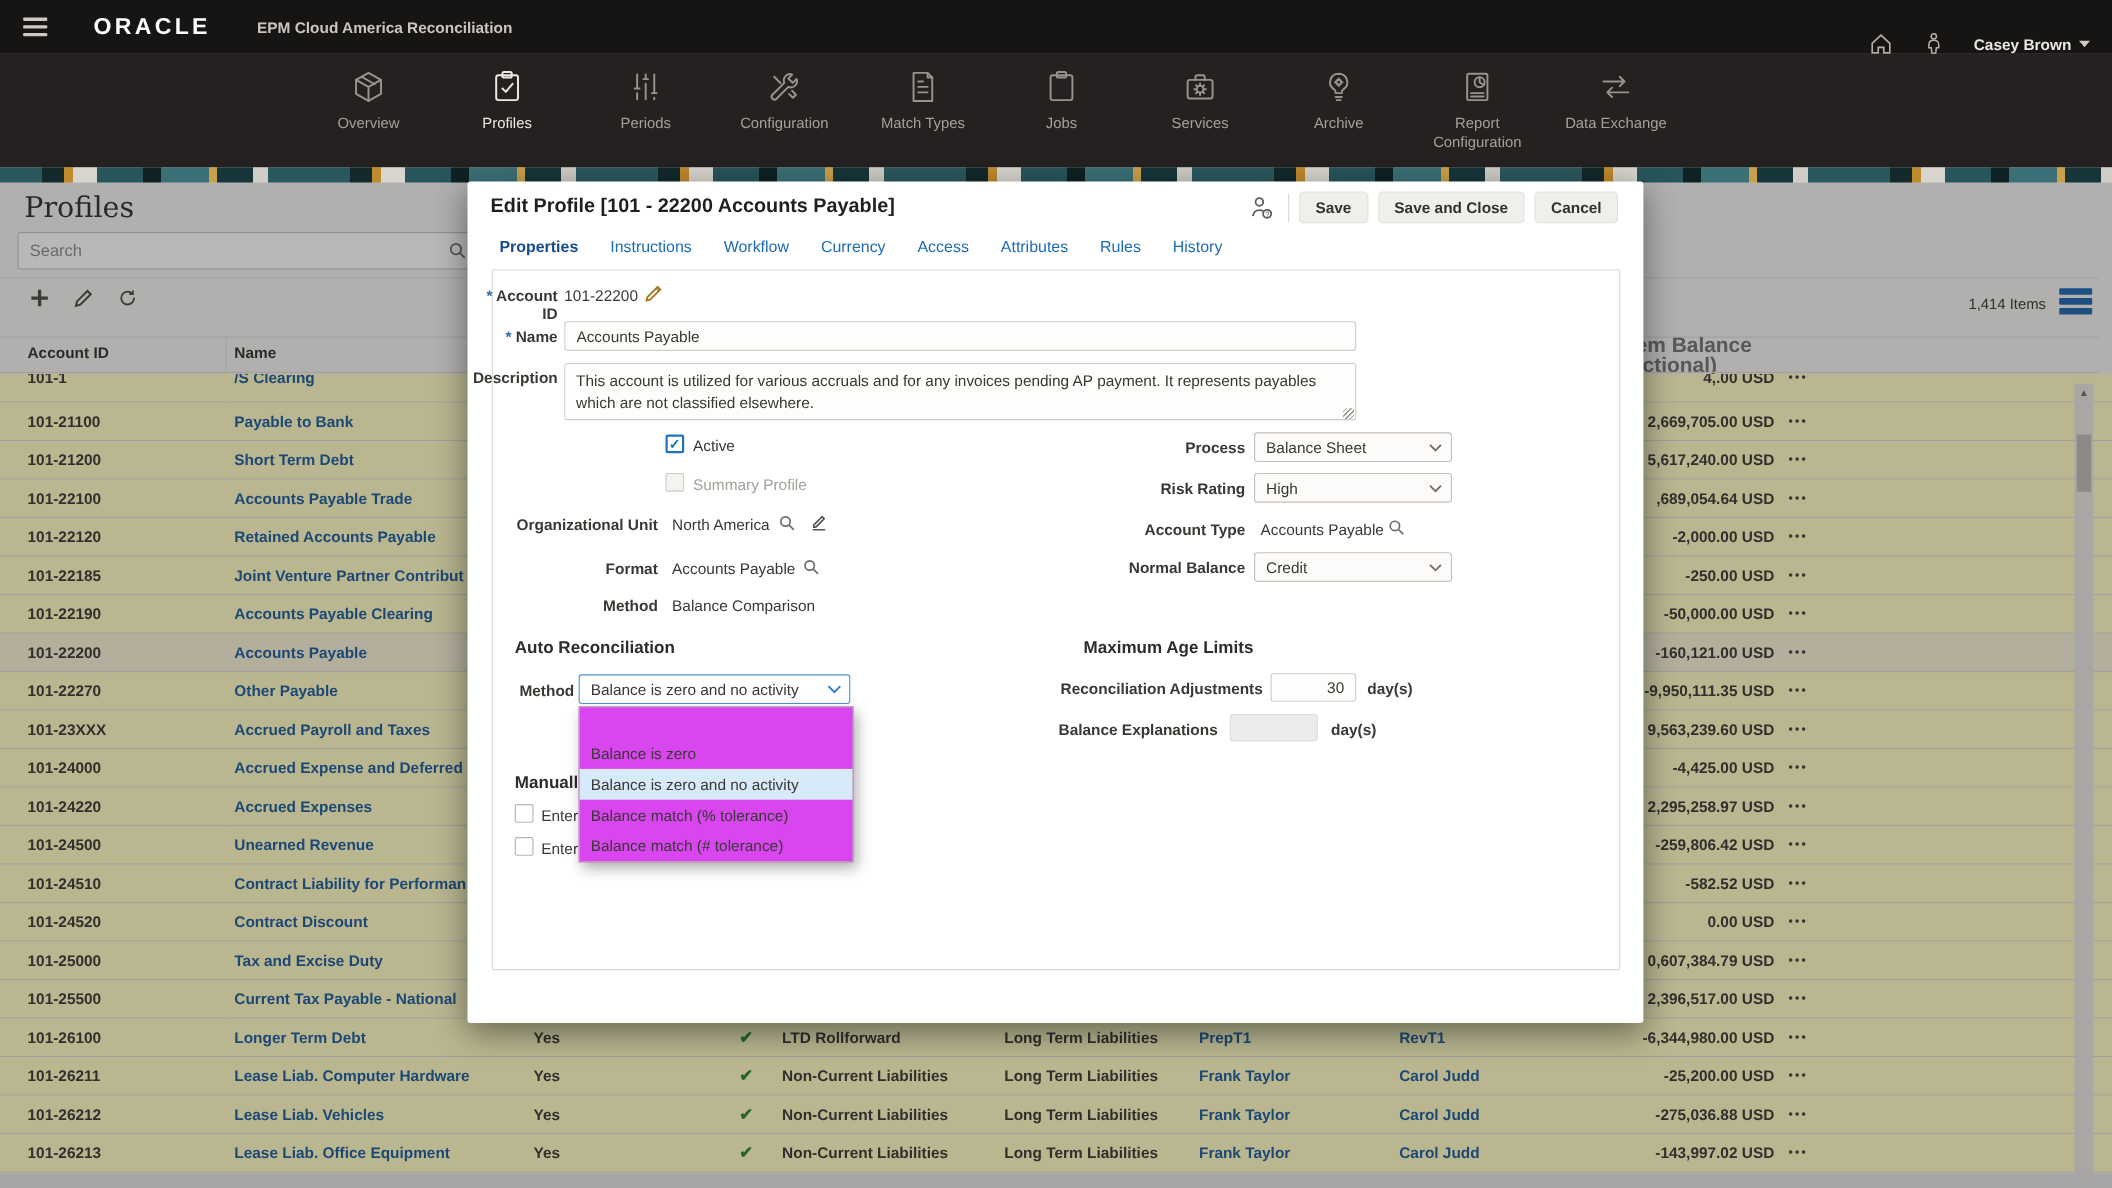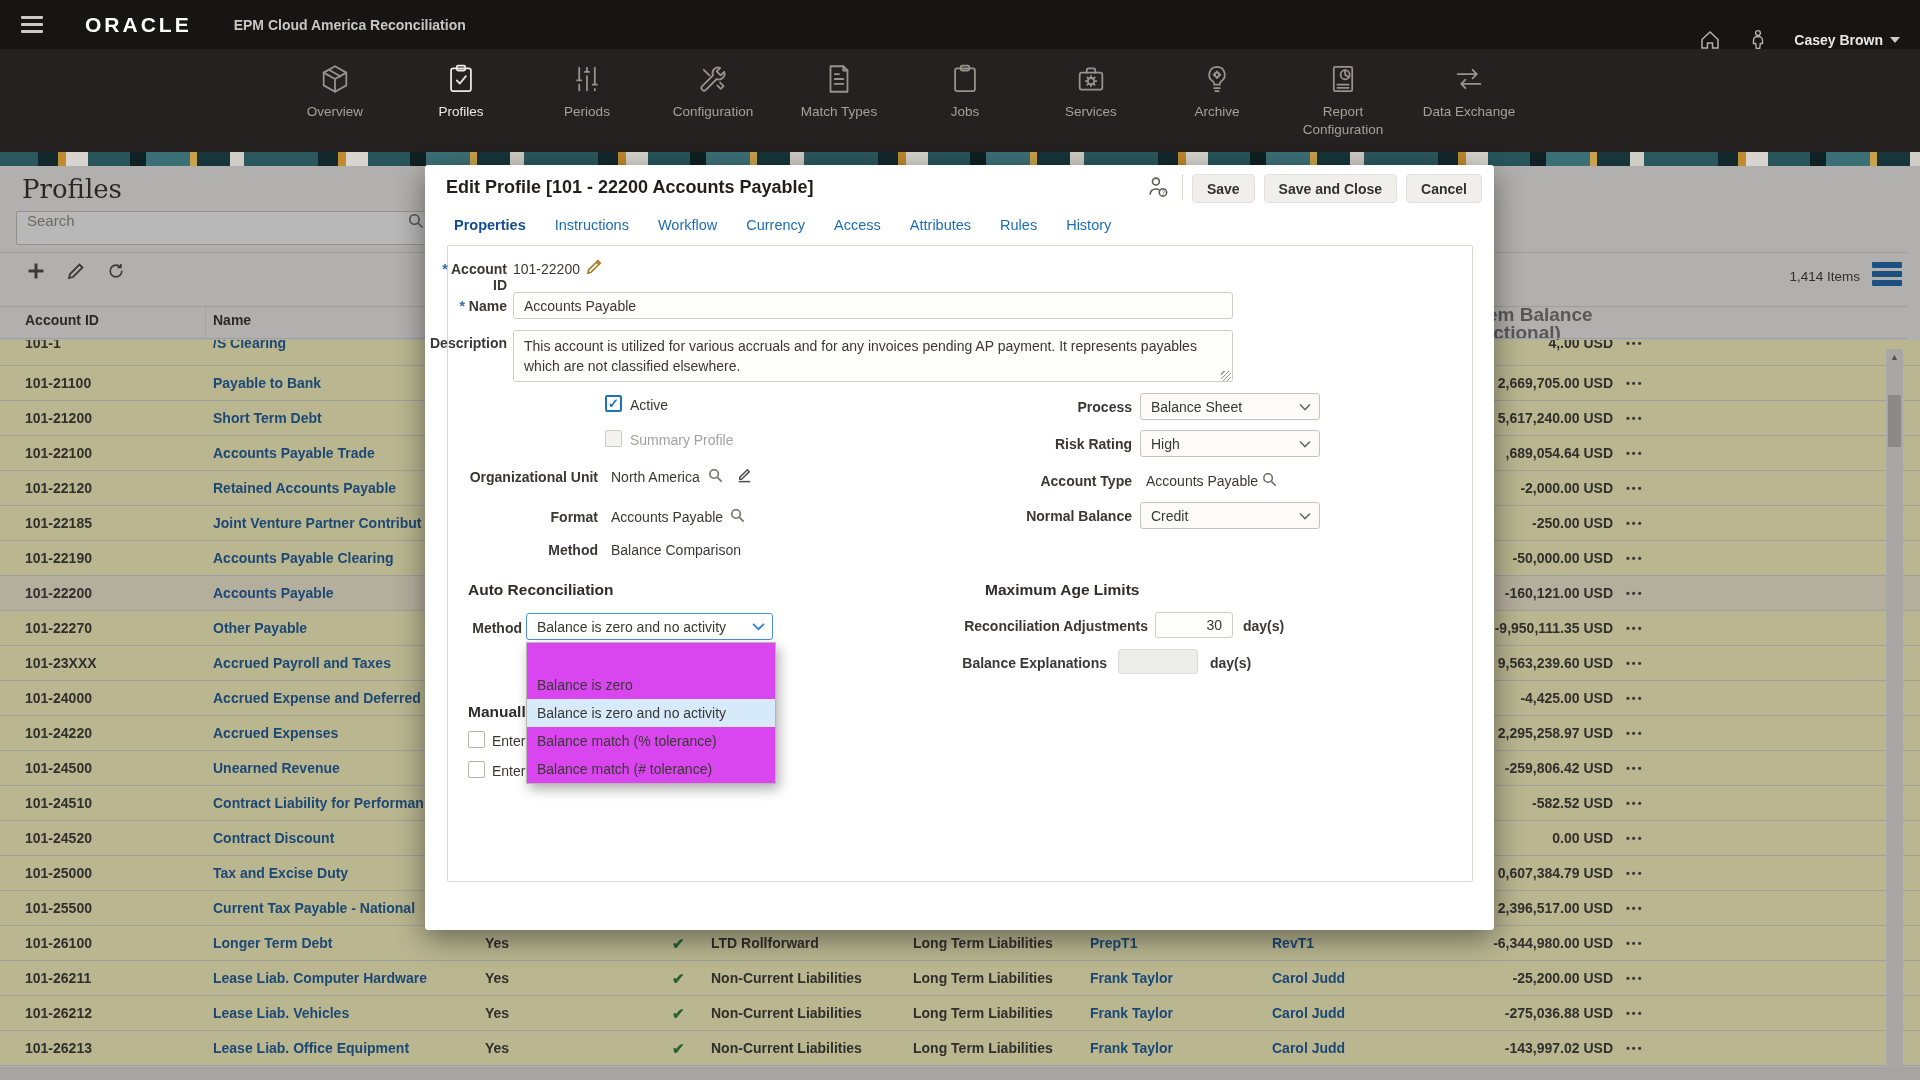--- a/index.html
+++ b/index.html
@@ -35,21 +35,21 @@
   #banner { position:absolute; left:0; top:152px; width:1920px; height:14px; z-index:2;
     background: repeating-linear-gradient(90deg,
       #2b585e 0 38px, #14292c 38px 58px, #c08a2e 58px 66px, #d7d5ce 66px 88px,
       #27555b 88px 130px, #0f2123 130px 146px, #3c7077 146px 190px, #caa14a 190px 197px,
       #16363a 197px 230px, #cfcdc6 230px 244px, #2b585e 244px 280px);
   }
 
   
   #page { position:absolute; left:0; top:166px; width:1920px; height:914px; background:#f2f1ef; z-index:1; }
   .page-title { position:absolute; left:22px; top:8px; font-family:"DejaVu Serif", serif; font-size:26px; color:#31302e; }
-  .search-wrap { position:absolute; left:16px; top:45px; width:420px; height:34px; background:#fdfdfc; border:1px solid #c7c4bf; border-radius:2px; display:flex; align-items:flex-start; }
+  .search-wrap { position:absolute; left:16px; top:45px; width:420px; height:34px; background:#fdfdfc; border:1px solid #c7c4bf; border-radius:2px; display:flex; align-items:center; }
   .search-wrap input { flex:1; border:0; outline:0; background:transparent; font-size:15px; padding:0 10px; color:#4a4844; font-family:"Liberation Sans",sans-serif; }
   .search-wrap input::placeholder { color:#8f8c87; }
   .search-mag { margin-right:10px; display:flex; }
   .hline { position:absolute; left:0; width:1908px; height:1px; background:#dbd9d6; }
   .toolbar { position:absolute; left:25px; top:94px; display:flex; gap:18px; align-items:center; color:#4c4a46; }
   .tool-btn { width:22px; height:22px; display:flex; align-items:center; justify-content:center; cursor:pointer; }
   .items-count { position:absolute; top:103px; left:1760px; width:100px; text-align:right; font-size:13.5px; color:#3a3834; }
   .view-icon { position:absolute; left:1872px; top:96px; width:30px; height:26px; display:flex; flex-direction:column; gap:3px; cursor:pointer; }
   .view-icon span { display:block; height:6px; background:#1e67ae; border-radius:1px; }
 
@@ -79,21 +79,21 @@
   .vscroll .arr { position:absolute; left:0; width:17px; height:16px; color:#6e6b66; font-size:9px; text-align:center; line-height:16px; cursor:pointer; }
   .vscroll .thumb { position:absolute; left:2px; top:46px; width:13px; height:52px; background:#bdbab6; cursor:grab; }
   .hscroll { position:absolute; left:0; top:901px; width:1920px; height:13px; background:#e3e1de; }
 
   
   #scrim { position:absolute; left:0; top:166px; width:1920px; height:914px; background:rgba(28,27,25,0.30); z-index:4; }
 
   
   #modal { position:absolute; left:425px; top:165px; width:1069px; height:765px; background:#fff; border-radius:3px; box-shadow:0 8px 30px rgba(0,0,0,.45); z-index:5; }
   .modal-title { position:absolute; left:21px; top:12px; font-size:18px; font-weight:700; color:#201f1d; }
-  .modal-actions { position:absolute; right:12px; top:9px; display:flex; gap:9px; }
+  .modal-actions { position:absolute; right:23px; top:9px; display:flex; align-items:center; gap:9px; }
   .assist { display:flex; color:#5f5b56; margin-right:3px; cursor:pointer; }
   .vr { width:1px; height:26px; background:#dad7d3; }
   .mbtn { height:29px; padding:0 14px; background:#f0efec; border:1px solid #e3e1dd; border-radius:4px; font-size:14px; font-weight:700; color:#33312f; font-family:"Liberation Sans",sans-serif; cursor:pointer; }
 
   #tabs { position:absolute; left:29px; top:52px; display:flex; gap:29px; }
   .tab { font-size:14.5px; color:#1c6cb5; padding-bottom:20px; cursor:pointer; border-bottom:4px solid transparent; }
   .tab.active { color:#144d8c; font-weight:700; border-bottom-color:#3379c2; }
 
   .content-box { position:absolute; left:22px; top:80px; width:1026px; height:637px; border:1px solid #dad7d2; border-radius:2px; background:#fff; }
 

